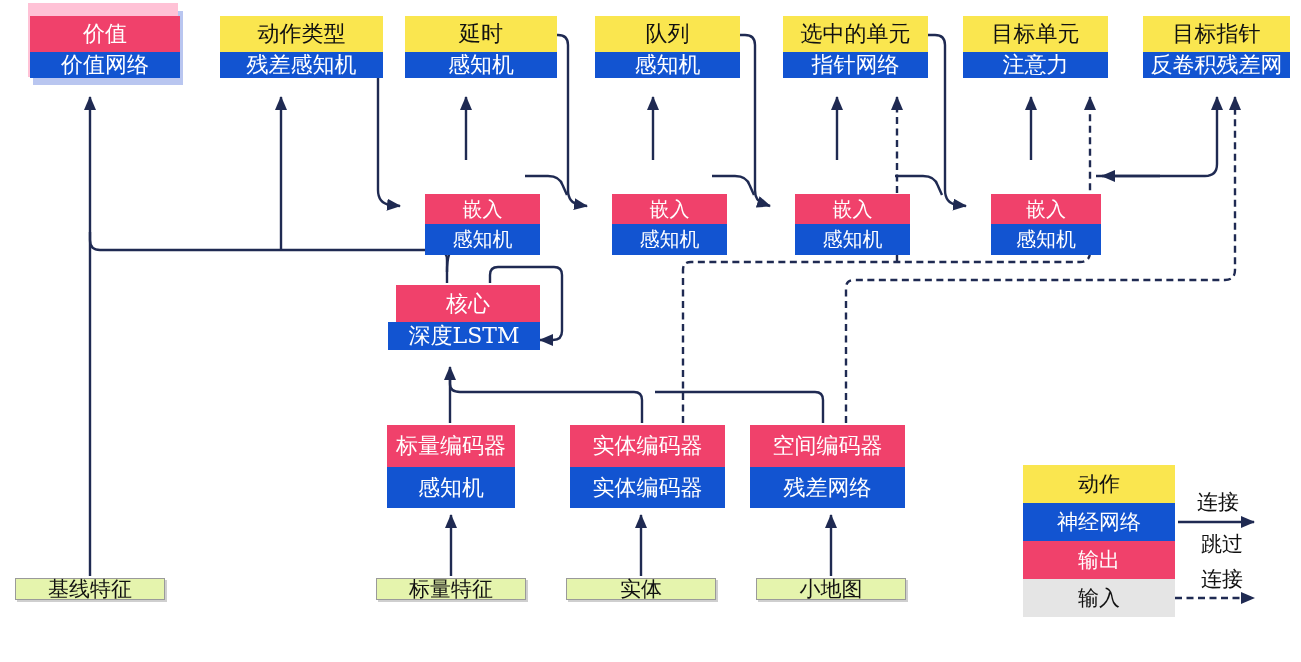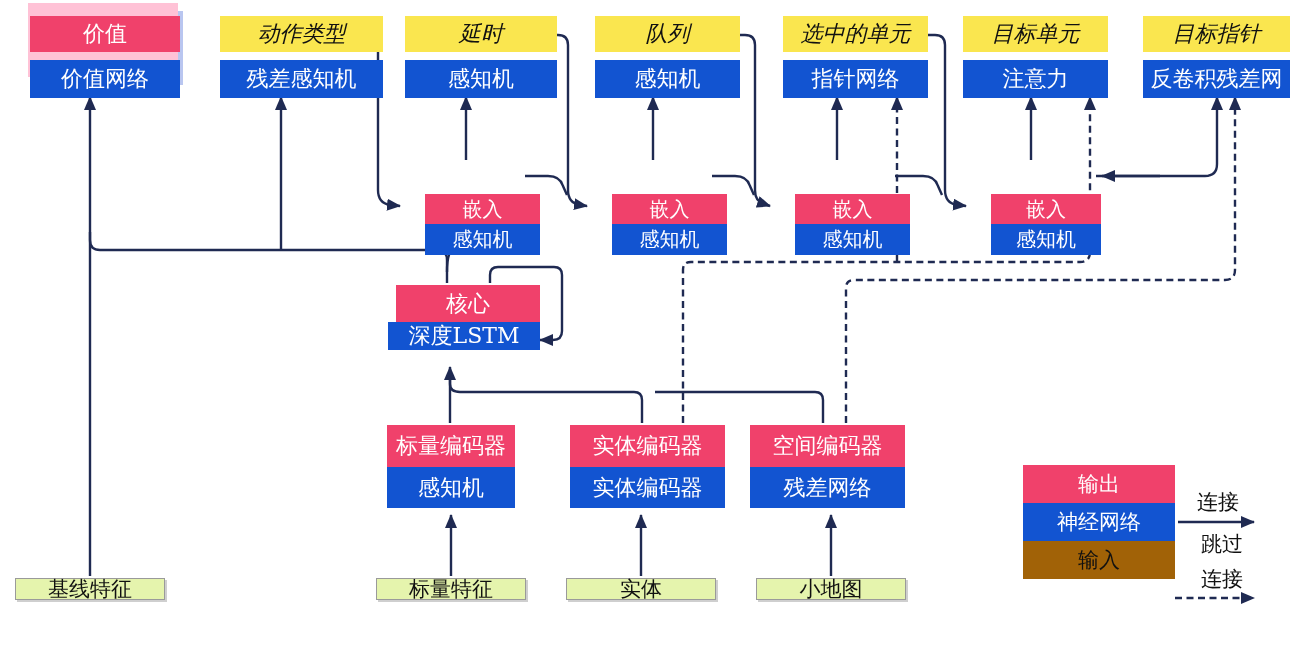--- a/index.html
+++ b/index.html
@@ -1,42 +1,42 @@
 <!DOCTYPE html>
 <html><head>
 <meta charset="utf-8">
 <style>
   html,body{margin:0;padding:0;background:#fff;}
   .stage{position:relative;width:1301px;height:662px;background:#ffffff;overflow:hidden;
          font-family:"DejaVu Serif","Liberation Serif",serif;}
   svg.wires{position:absolute;left:0;top:0;width:1301px;height:662px;}
   .node{position:absolute;padding-left:15px;}
   .hd,.bd{display:flex;align-items:center;justify-content:center;white-space:nowrap;}
-  .hd-yellow{background:#FAE64F;color:#111;font-style:italic;}
+  .hd-yellow{background:#FAE64F;color:#111;}
   .hd-red{background:#F0416B;color:#fff;}
   .bd-blue{background:#1254D1;color:#fff;}
   .toprow .hd{height:36px;font-size:22px;}
-  .toprow .bd{height:38px;font-size:22px;margin-top:8px;}
+  .toprow .bd{height:26px;font-size:22px;}
   .embed .hd{height:30px;font-size:20px;margin-top:32px;}
   .embed .bd{height:31px;font-size:20px;}
   .core .hd{height:37px;font-size:22px;margin-left:8px;}
   .core .bd{height:28px;font-size:22px;}
   .encoder .hd{height:42px;font-size:22px;}
   .encoder .bd{height:41px;font-size:22px;}
   .input-box{position:absolute;height:22px;background:#E5F4AD;border:1px solid #9a9a9a;
              box-shadow:2px 2px 0 #cfcfcf;display:flex;align-items:center;justify-content:center;
              font-size:21px;color:#111;box-sizing:border-box;}
   .shadow-layer{position:absolute;width:150px;height:74px;}
   .shadow-pink{background:#FFC2D6;}
   .shadow-blue{background:#B9C6F0;}
   .legend-band{display:flex;align-items:center;justify-content:center;height:38px;font-size:21px;}
   .lg-yellow{background:#FAE64F;color:#111;}
   .lg-red{background:#F0416B;color:#fff;}
   .lg-blue{background:#1254D1;color:#fff;}
-  .lg-green{background:#a16207;color:#111;}
+  .lg-green{background:#e5e5e5;color:#111;}
   .legend-label{position:absolute;width:80px;text-align:center;font-size:21px;color:#111;}
 </style>
 </head>
 <body>
 
 <div class="stage">
 
   <div class="shadow-layer shadow-blue" style="left:33px;top:11px;"></div>
   <div class="shadow-layer shadow-pink" style="left:28px;top:3px;"></div>
 
@@ -173,21 +173,22 @@
     <div class="hd hd-red">空间编码器</div>
     <div class="bd bd-blue">残差网络</div>
   </div>
 
   <div class="input-box" style="left:15px;top:578px;width:150px;">基线特征</div>
   <div class="input-box" style="left:376px;top:578px;width:150px;">标量特征</div>
   <div class="input-box" style="left:566px;top:578px;width:150px;">实体</div>
   <div class="input-box" style="left:756px;top:578px;width:150px;">小地图</div>
 
   <div class="node" style="left:1008px;top:465px;width:152px;">
+    <div class="legend-band lg-yellow">动作</div>
+    <div class="legend-band lg-blue">神经网络</div>
     <div class="legend-band lg-red">输出</div>
-    <div class="legend-band lg-blue">神经网络</div>
     <div class="legend-band lg-green">输入</div>
   </div>
   <div class="legend-label" style="left:1178px;top:488px;">连接</div>
   <div class="legend-label" style="left:1182px;top:530px;">跳过</div>
   <div class="legend-label" style="left:1182px;top:565px;">连接</div>
 
 </div>
 
 </body></html>

